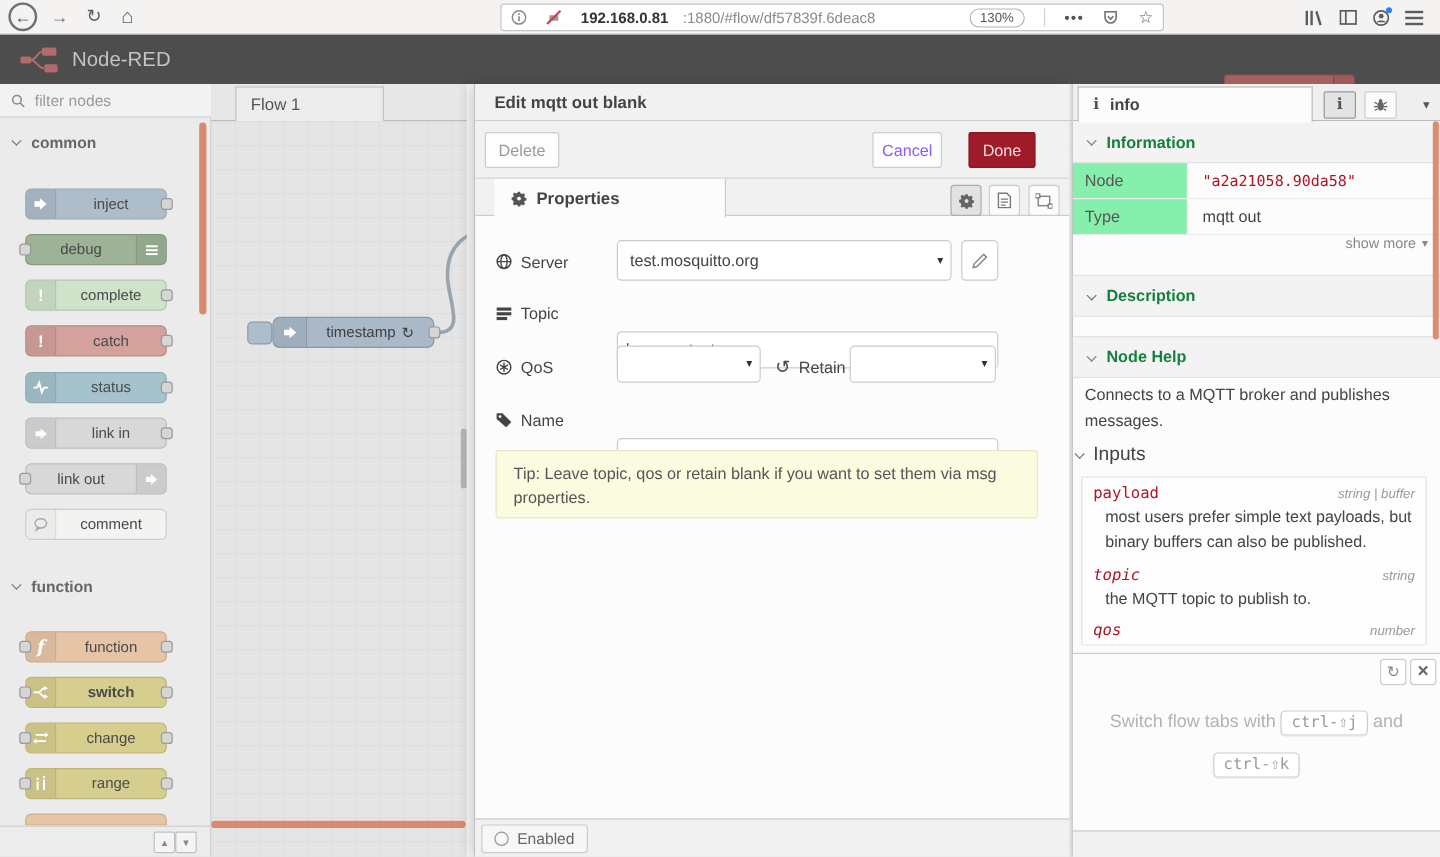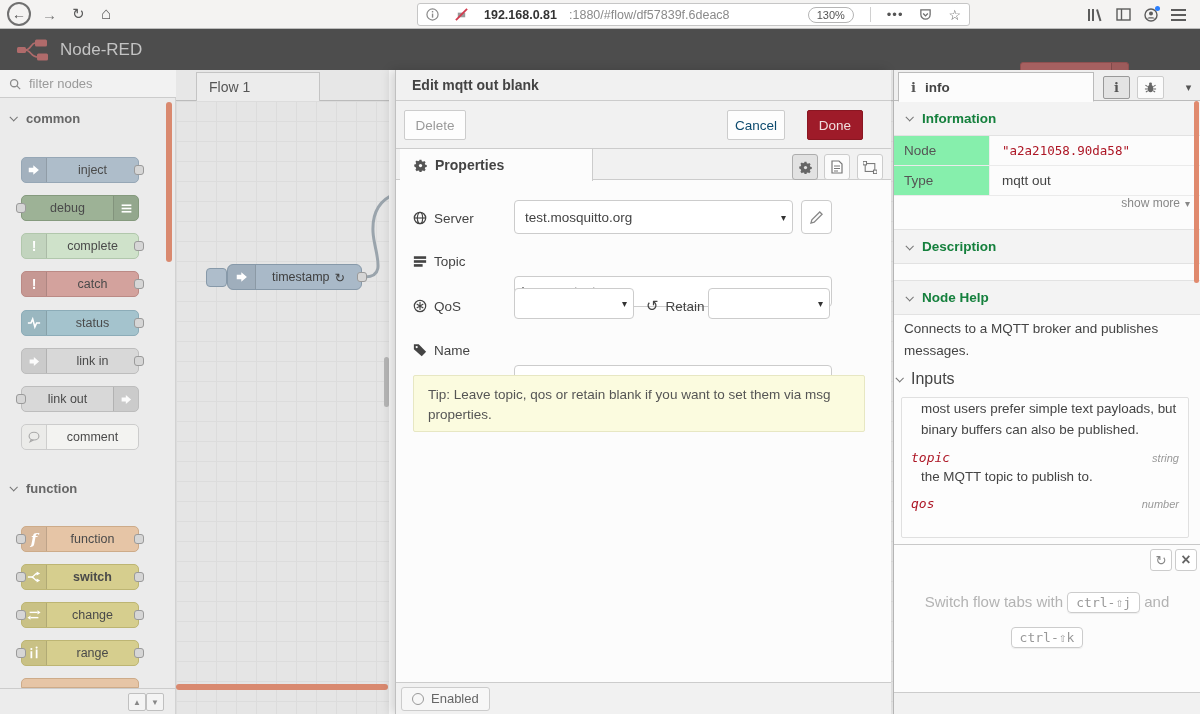--- a/index.html
+++ b/index.html
@@ -57,21 +57,21 @@
   .ws-thumb-v { left:384px; top:357px; width:5px; height:50px; background:#b5b5b5; border-radius:3px; }
   .ws-strip { left:389px; top:70px; width:6px; height:644px; background:#f8f8f8; }
   .ws-thumb-h { left:176px; top:684px; width:212px; height:6px; }
 
   
   .tray { left:395px; top:70px; width:496px; height:644px; background:#fcfcfc; border-left:1px solid #c0c0c0; box-shadow:-4px 0 10px rgba(0,0,0,.15); }
   .tray .titlebar { position:absolute; left:0; top:0; width:100%; height:31px; background:#f1f1f1; border-bottom:1px solid #ccc; display:flex; align-items:center; padding-left:16px; font-size:14px; font-weight:bold; color:#444; }
   .tray .toolbar { position:absolute; left:0; top:31px; width:100%; height:48px; background:#f1f1f1; border-bottom:1px solid #ccc; }
   .btn { position:absolute; height:30px; top:9px; background:#fdfdfd; border:1px solid #ccc; border-radius:2px; font-size:13.5px; display:flex; align-items:center; justify-content:center; }
   .tabrow { position:absolute; left:0; top:79px; width:100%; height:31px; background:#f1f1f1; border-bottom:1px solid #ccc; }
-  .prop-tab { position:absolute; left:4px; top:79px; width:193px; height:32px; background:#fcfcfc; border-right:1px solid #ccc; display:flex; align-items:center; gap:8px; padding-left:14px; font-size:14px; font-weight:bold; color:#444; z-index:2; }
+  .prop-tab { position:absolute; left:16px; top:79px; width:193px; height:32px; background:#fcfcfc; border-right:1px solid #ccc; display:flex; align-items:center; gap:8px; padding-left:14px; font-size:14px; font-weight:bold; color:#444; z-index:2; }
   .mini-btn { position:absolute; width:26px; height:26px; top:84px; border-radius:3px; display:flex; align-items:center; justify-content:center; z-index:3; }
   .frow-label { position:absolute; display:flex; align-items:center; gap:7px; font-size:13.5px; color:#444; height:20px; }
   .fld { position:absolute; background:#fff; border:1px solid #ccc; border-radius:4px; font-size:13.5px; color:#444; }
   .sel { display:flex; align-items:center; padding-left:10px; }
   .sel .caret { position:absolute; right:6px; color:#333; font-size:10px; }
   input.fld { padding-left:2px; font-family:Liberation Sans, sans-serif;margin-top:33px; }
   input.fld::placeholder { color:#c2c2c2; }
   .tipbox { position:absolute; left:17px; top:305px; width:452px; height:57px; background:#fbfbdf; border:1px solid #e7e7c3; border-radius:2px; padding:9px 14px; font-size:13.5px; color:#555; line-height:1.45; }
   .tray .footer { position:absolute; left:0; top:612px; width:100%; height:32px; background:#f1f1f1; border-top:1px solid #ccc; display:flex; align-items:center; padding-left:5px; }
   .enabled-btn { display:flex; align-items:center; gap:7px; height:24px; padding:0 10px; background:#f7f7f7; border:1px solid #ccc; border-radius:3px; color:#666; font-size:13px; }
@@ -377,21 +377,21 @@
 
   <div class="abs ws-thumb-v"></div>
   <div class="abs ws-strip"></div>
   <div class="abs ws-thumb-h scroll-orange"></div>
 
   <div class="abs tray">
     <div class="titlebar">Edit mqtt out blank</div>
 
     <div class="toolbar">
       <div class="btn" style="left:8px;width:62px;color:#9a9a9a;">Delete</div>
-      <div class="btn" style="left:331px;width:58px;color:#0c4a6e;">Cancel</div>
+      <div class="btn" style="left:331px;width:58px;color:#8b5cf6;">Cancel</div>
       <div class="btn" style="left:411px;width:56px;color:#f0dede;background:#9e1b29;border-color:#8a1722;">Done</div>
     </div>
 
     <div class="tabrow"></div>
     <div class="prop-tab">
       <span>
           <svg width="13" height="13" viewBox="0 0 16 16">
             <path d="M6.8 1h2.4l.4 1.8 1.5.6 1.5-1 1.7 1.7-1 1.5.6 1.5 1.8.4v2.4l-1.8.4-.6 1.5 1 1.5-1.7 1.7-1.5-1-1.5.6-.4 1.8H6.8l-.4-1.8-1.5-.6-1.5 1-1.7-1.7 1-1.5-.6-1.5L.3 9.2V6.8l1.8-.4.6-1.5-1-1.5 1.7-1.7 1.5 1 1.5-.6z" fill="#555"></path>
             <circle cx="8" cy="8" r="2" fill="#fcfcfc"></circle>
           </svg>
@@ -551,20 +551,24 @@
     </div>
 
     <div class="help-body">Connects to a MQTT broker and publishes messages.</div>
 
     <div class="inputs-h">
       <span class="chev"></span>
       <span>Inputs</span>
     </div>
 
     <div class="dlbox">
+      <div class="dt">
+        <span class="nm">payload</span>
+        <span class="tp">string | buffer</span>
+      </div>
       <div class="dd">most users prefer simple text payloads, but binary buffers can also be published.</div>
       <div class="dt">
         <span class="nm" style="font-style:italic;">topic</span>
         <span class="tp">string</span>
       </div>
       <div class="dd">the MQTT topic to publish to.</div>
       <div class="dt">
         <span class="nm" style="font-style:italic;">qos</span>
         <span class="tp">number</span>
       </div>

